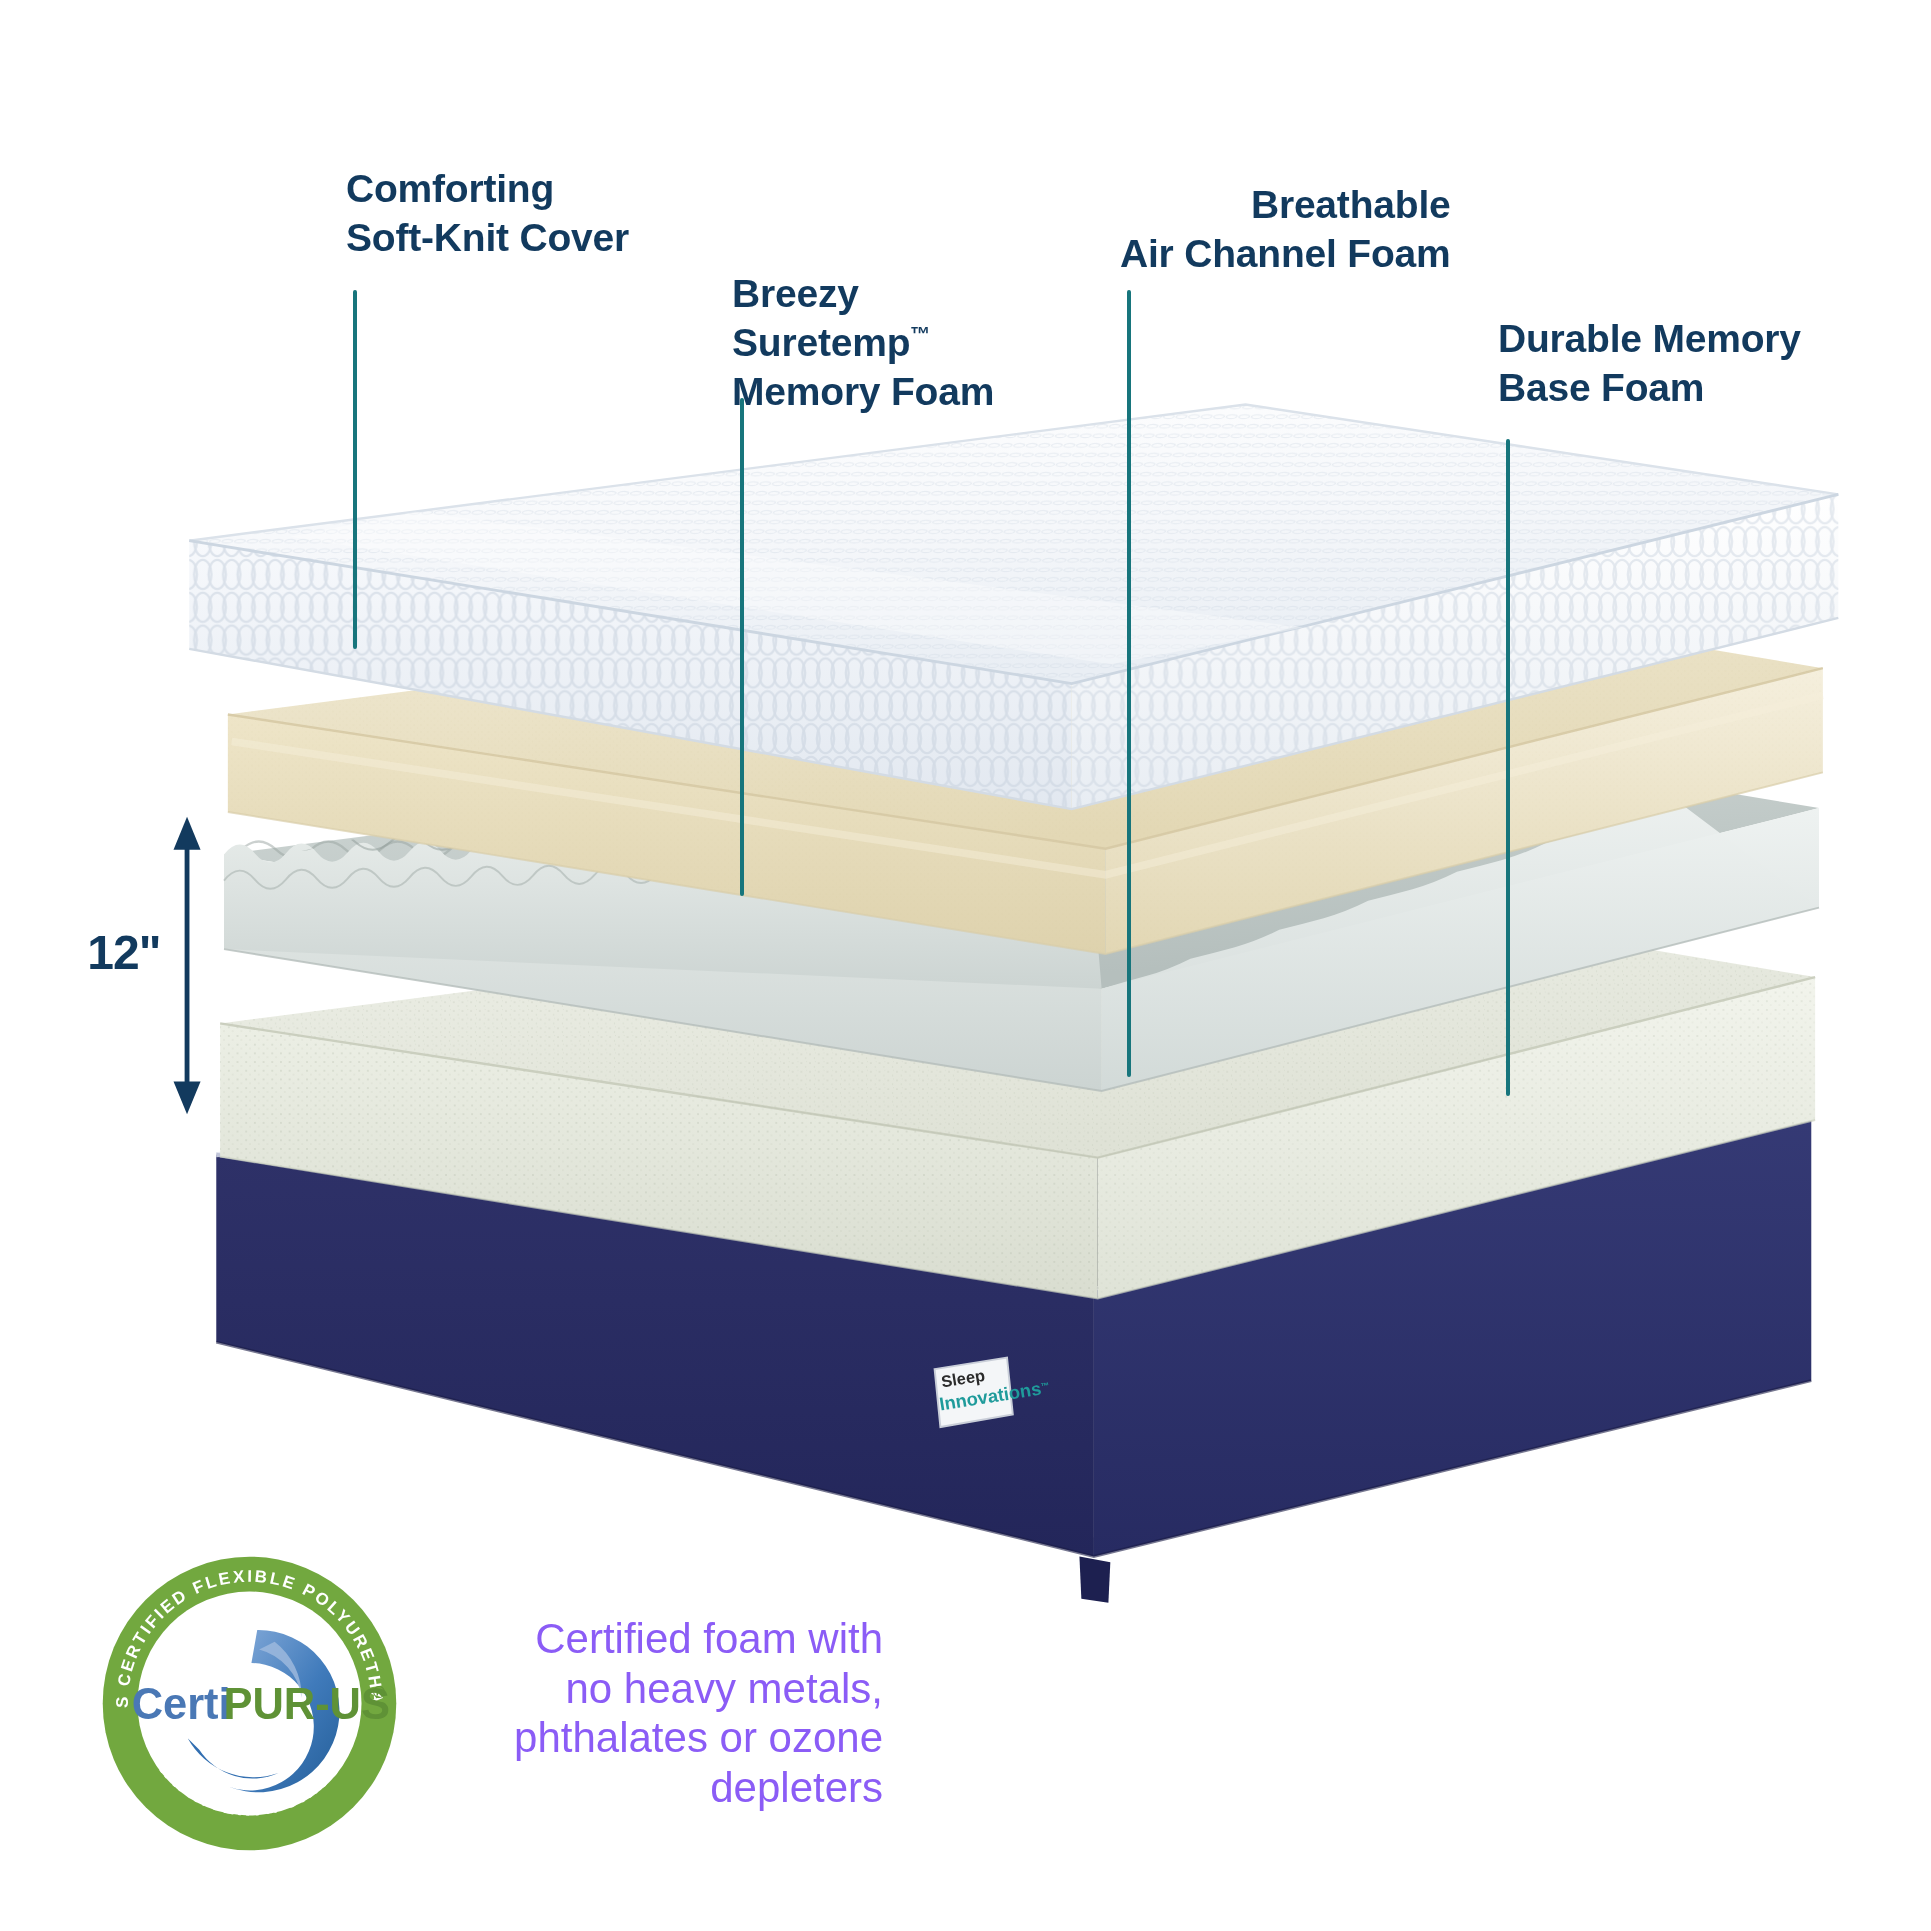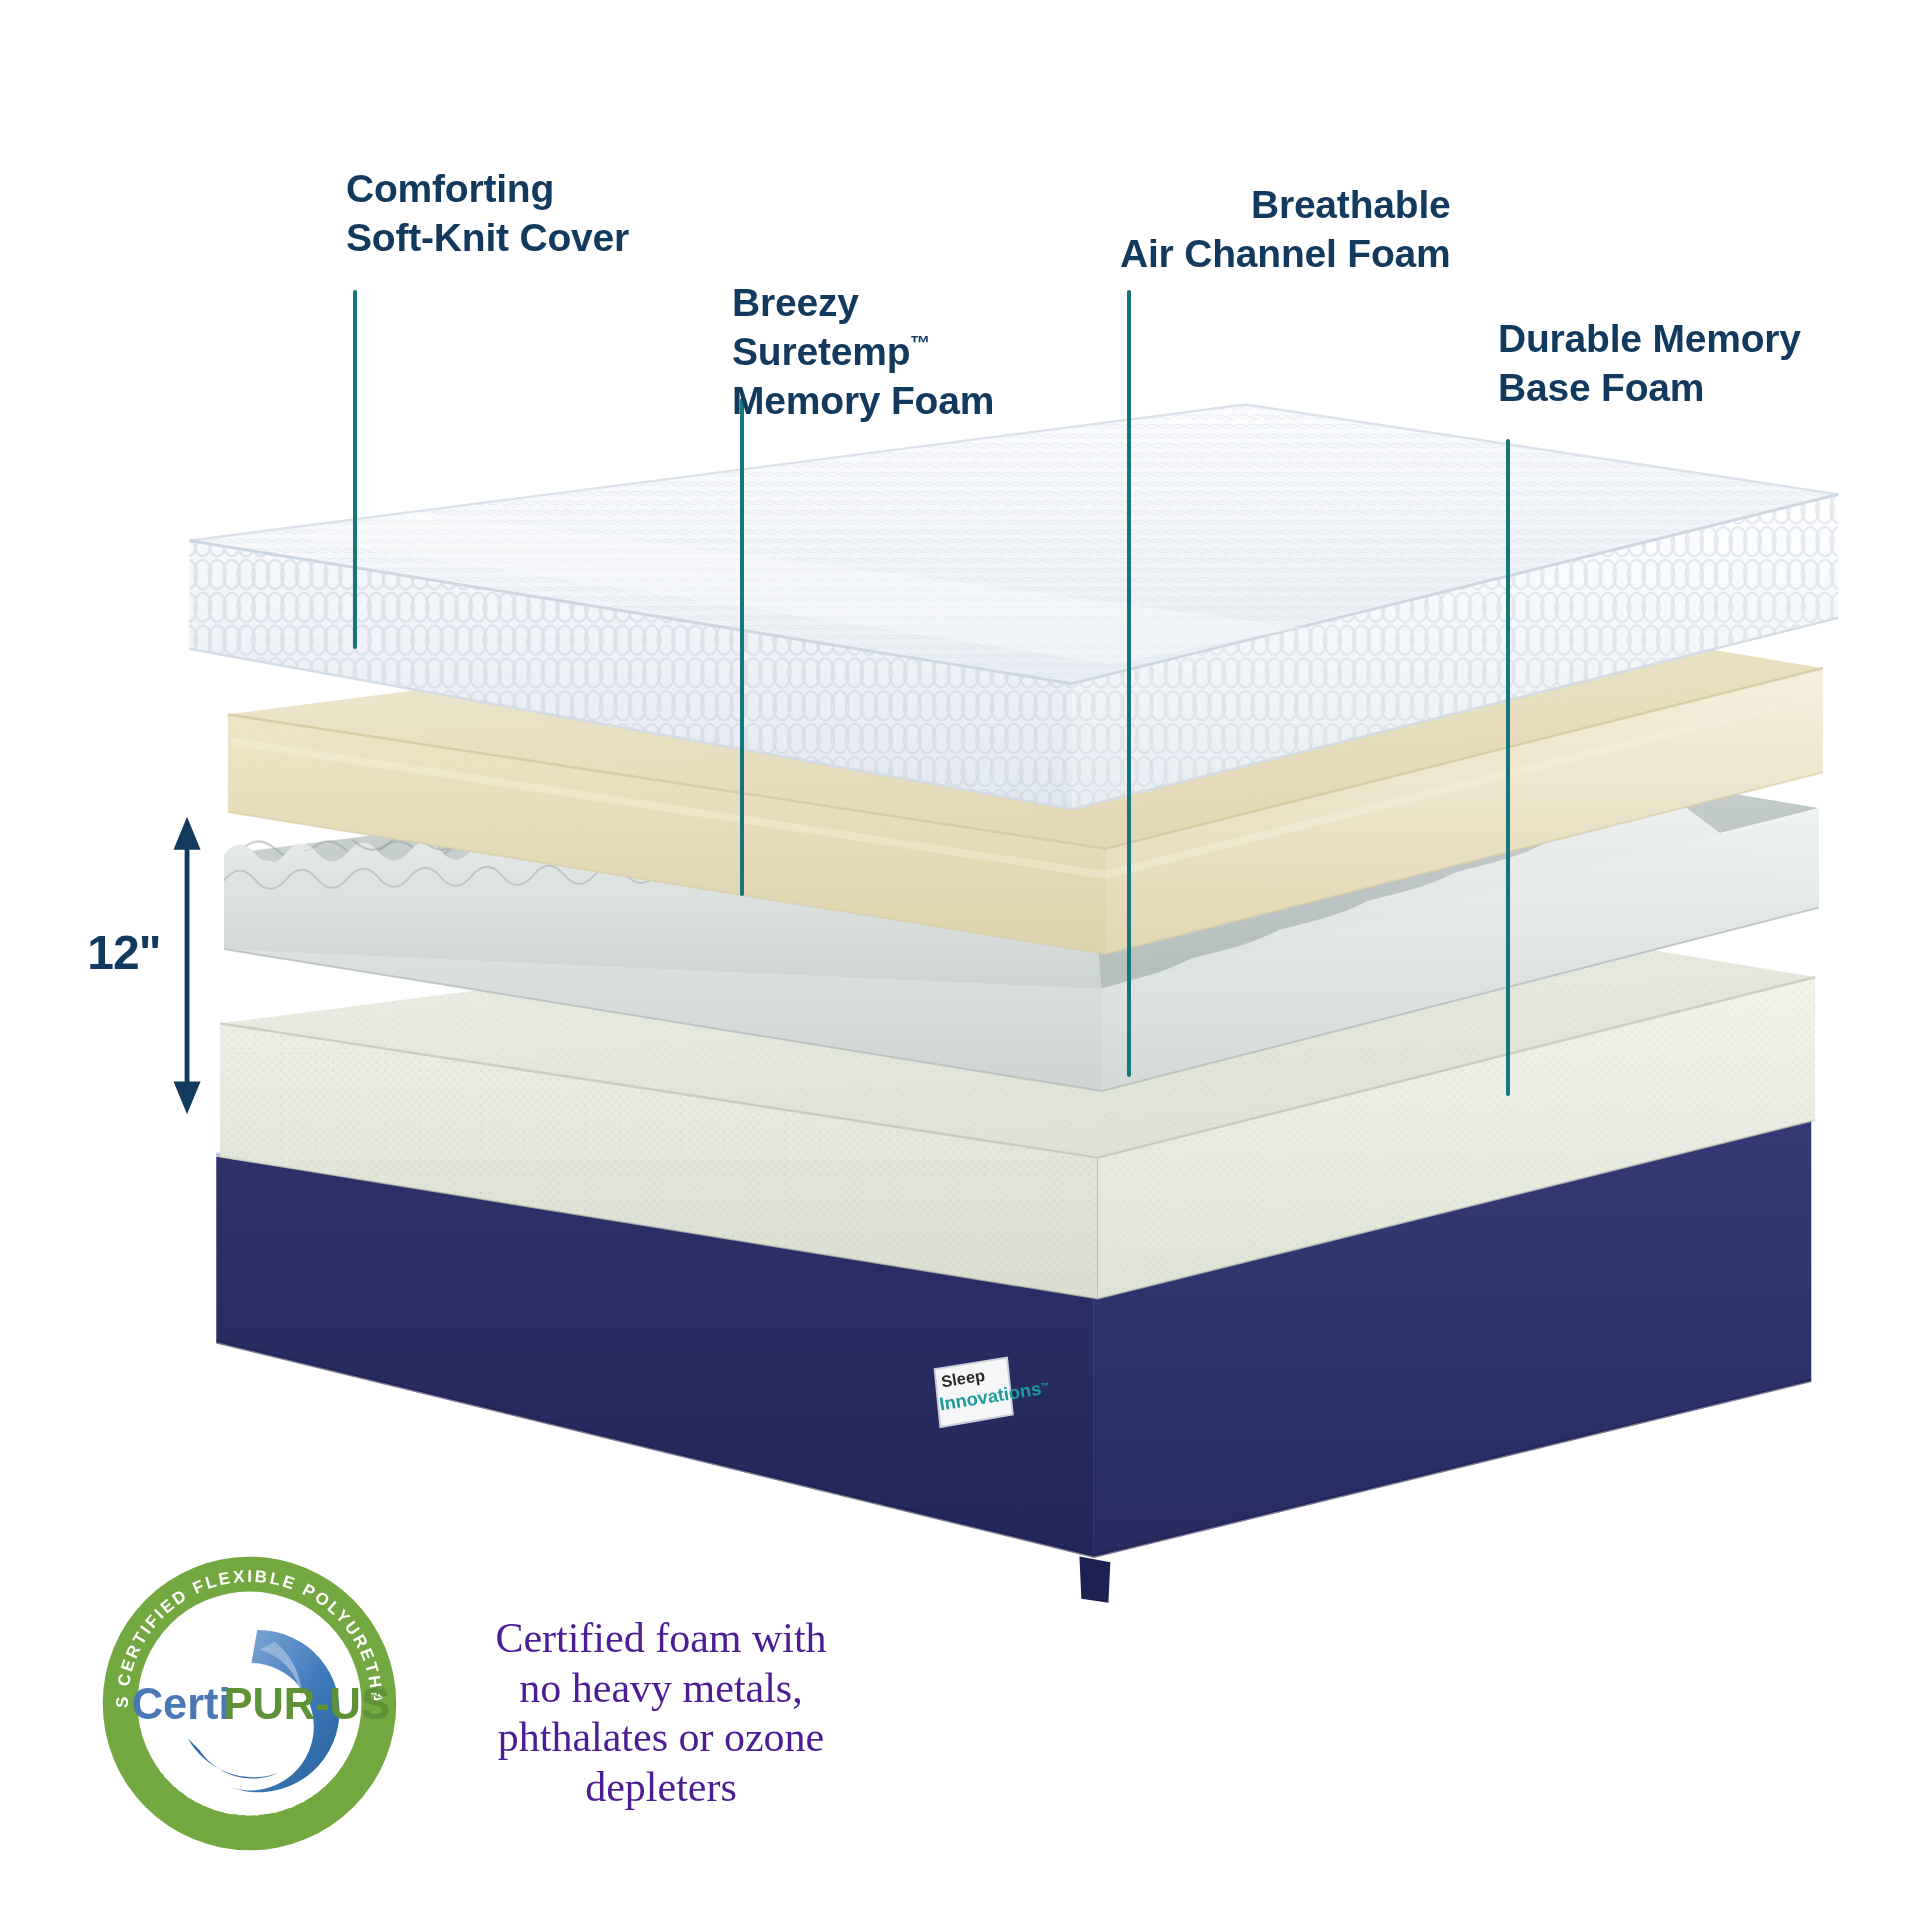--- a/index.html
+++ b/index.html
@@ -22,21 +22,21 @@
     white-space:pre-line;
     font-family:"Liberation Sans", sans-serif;
   }
   .callout .tm{
     font-size:20px;
     vertical-align:0.75em;
     font-weight:700;
     letter-spacing:0;
   }
   #label-cover      { left:346px;  top:164px;  }
-  #label-memory     { left:732px;  top:278px;  }
+  #label-memory     { left:732px;  top:269px;  }
   #label-air        { left:1120px; top:180px;text-align:right;  }
   #label-base       { left:1498px; top:314px;  }
 
   
   .leader{
     position:absolute;
     width:3.9px;
     background:#17757c;
     border-radius:1.9px;
   }
@@ -46,24 +46,24 @@
   #dim-text{
     position:absolute;left:-9.7px;top:114px;
     font-size:48px;font-weight:700;color:#123a5e;
     font-family:"Liberation Sans", sans-serif;
     letter-spacing:-1px;
   }
 
   
   #cert-caption{
     position:absolute;left:439px;top:1614px;width:444px;
-    text-align:center;
+    text-align:right;
     font-size:42px;line-height:1.18;
-    color:#4c1d95;font-weight:400;
-    font-family:Liberation Serif, serif;
+    color:#8b5cf6;font-weight:400;
+    font-family:Liberation Sans, sans-serif;
     white-space:pre-line;
   }
   #cert-badge{position:absolute;left:95px;top:1549px;width:309px;height:309px;}
 </style>
 </head>
 <body>
 
 <div id="stage">
 
   <svg id="product" width="1931" height="1931" viewBox="0 0 2000 2000" style="position:absolute;left:0;top:0;">

